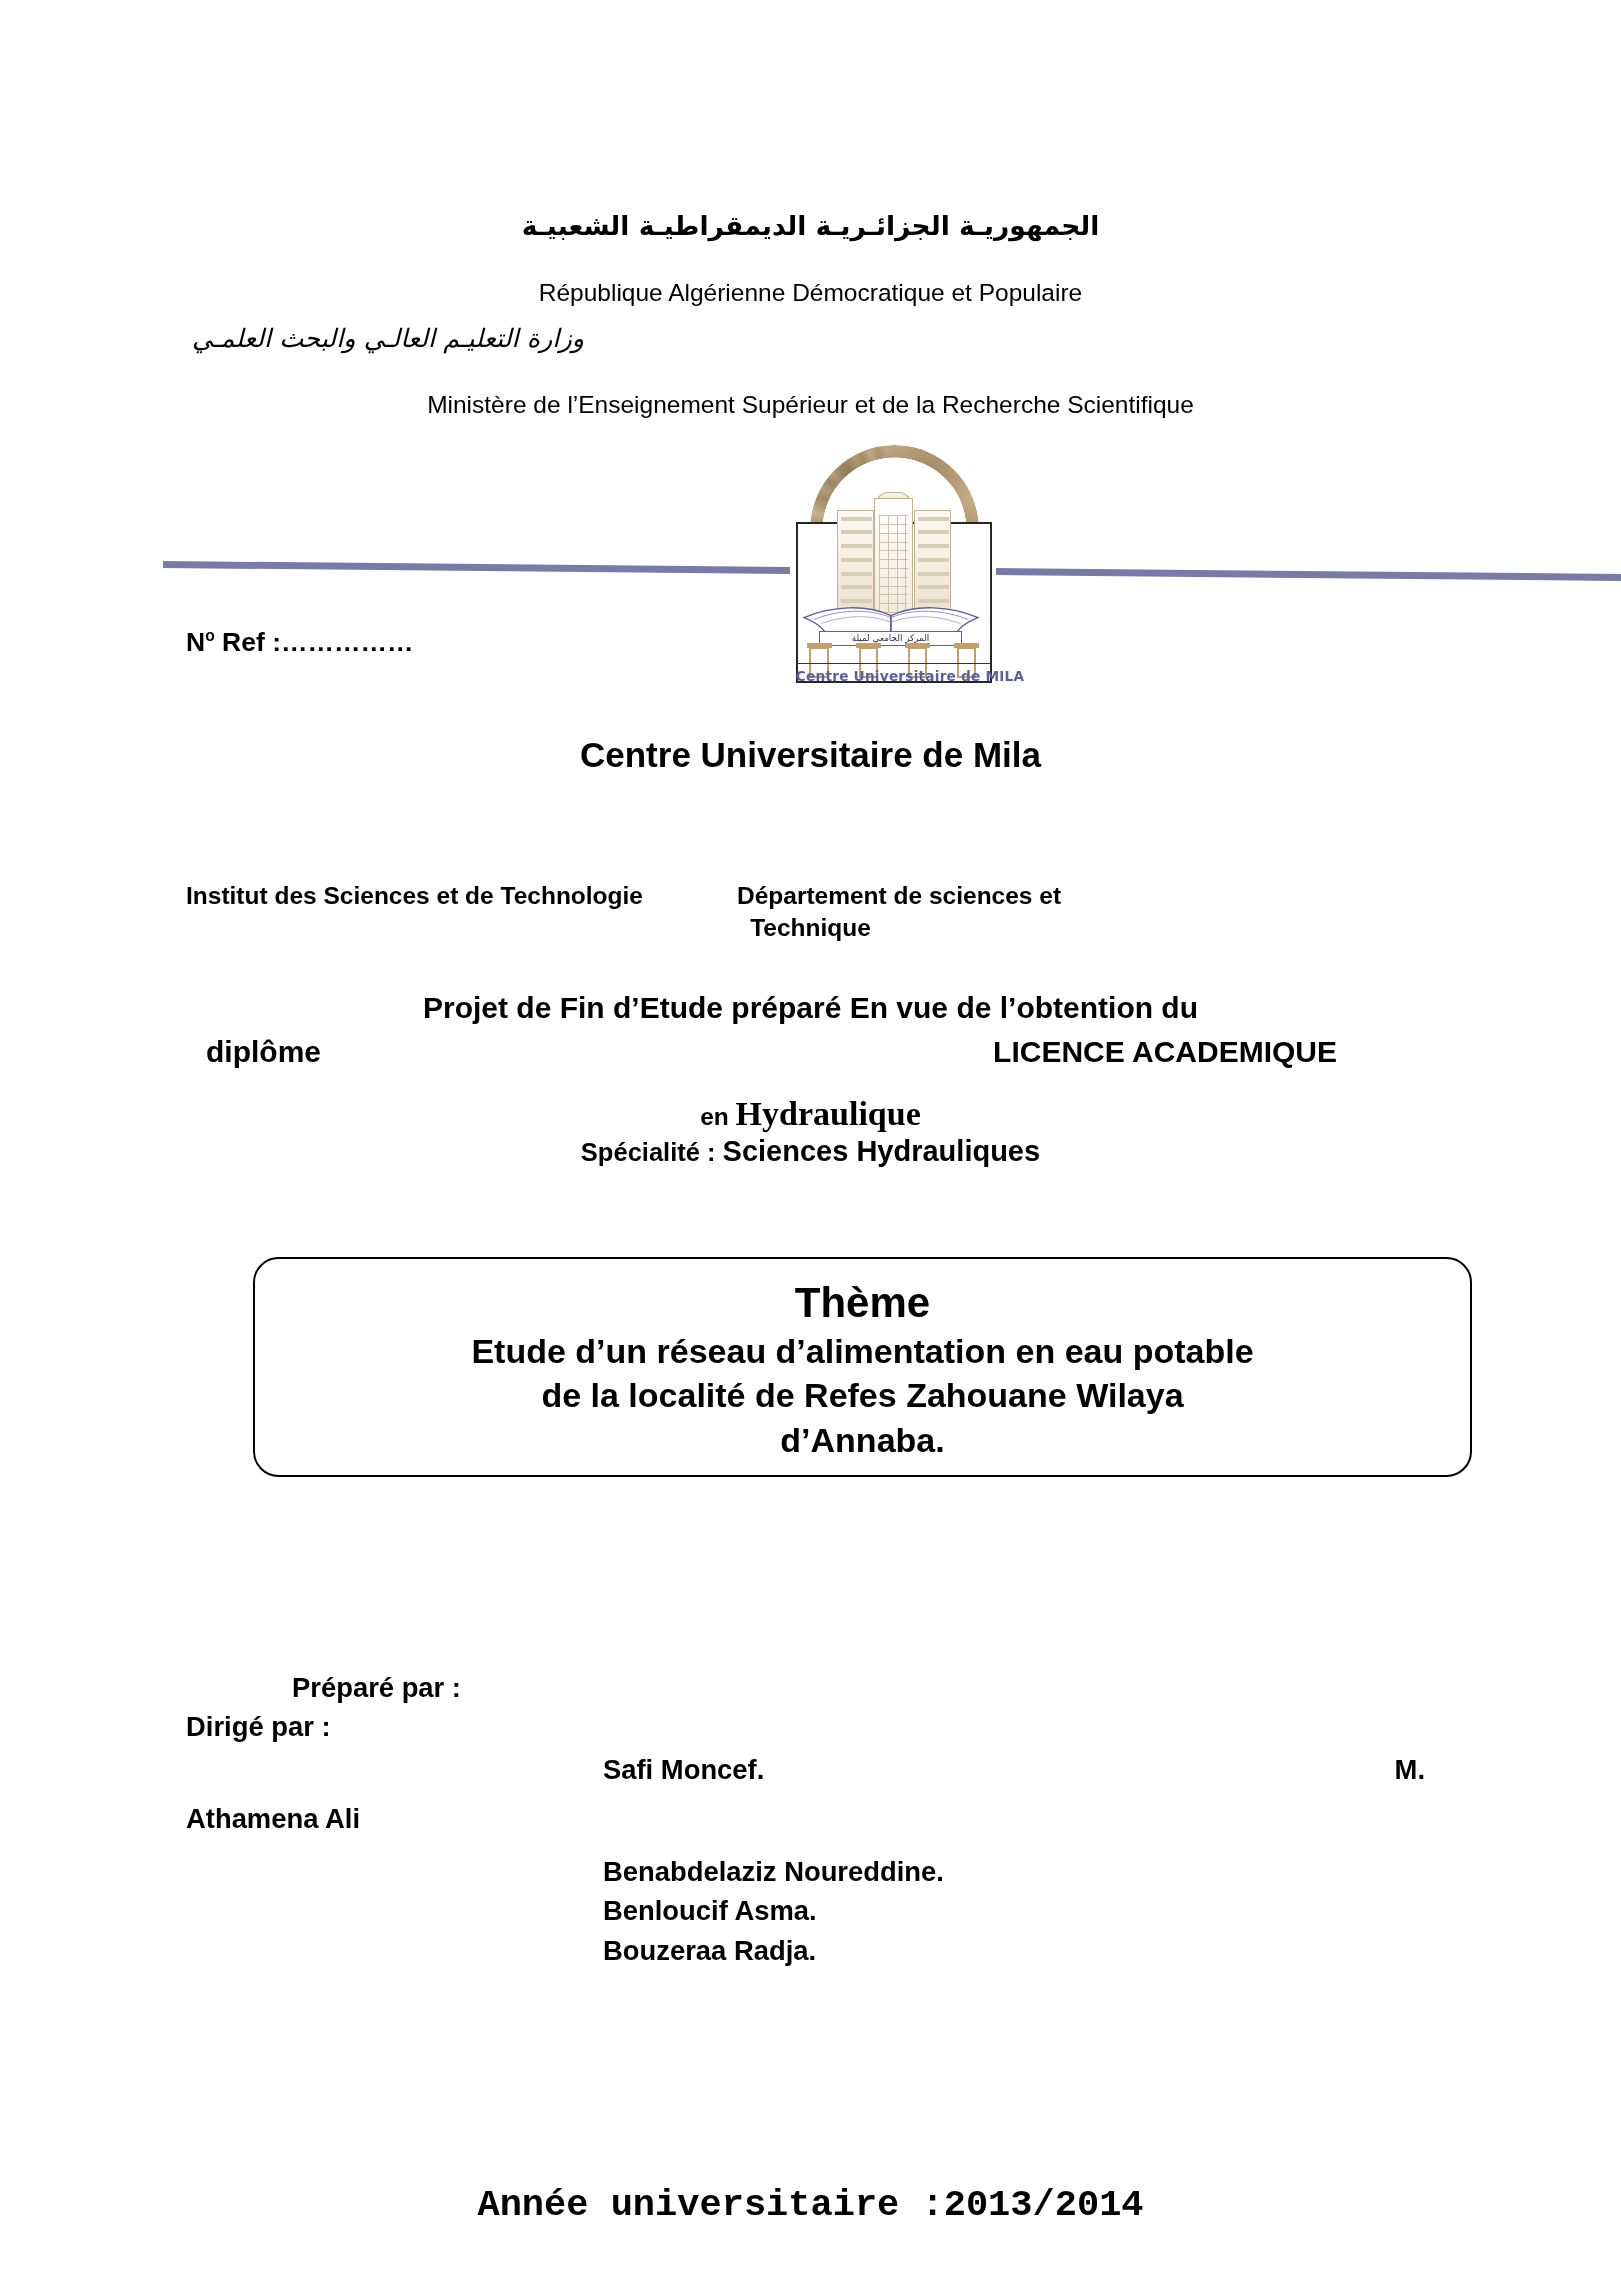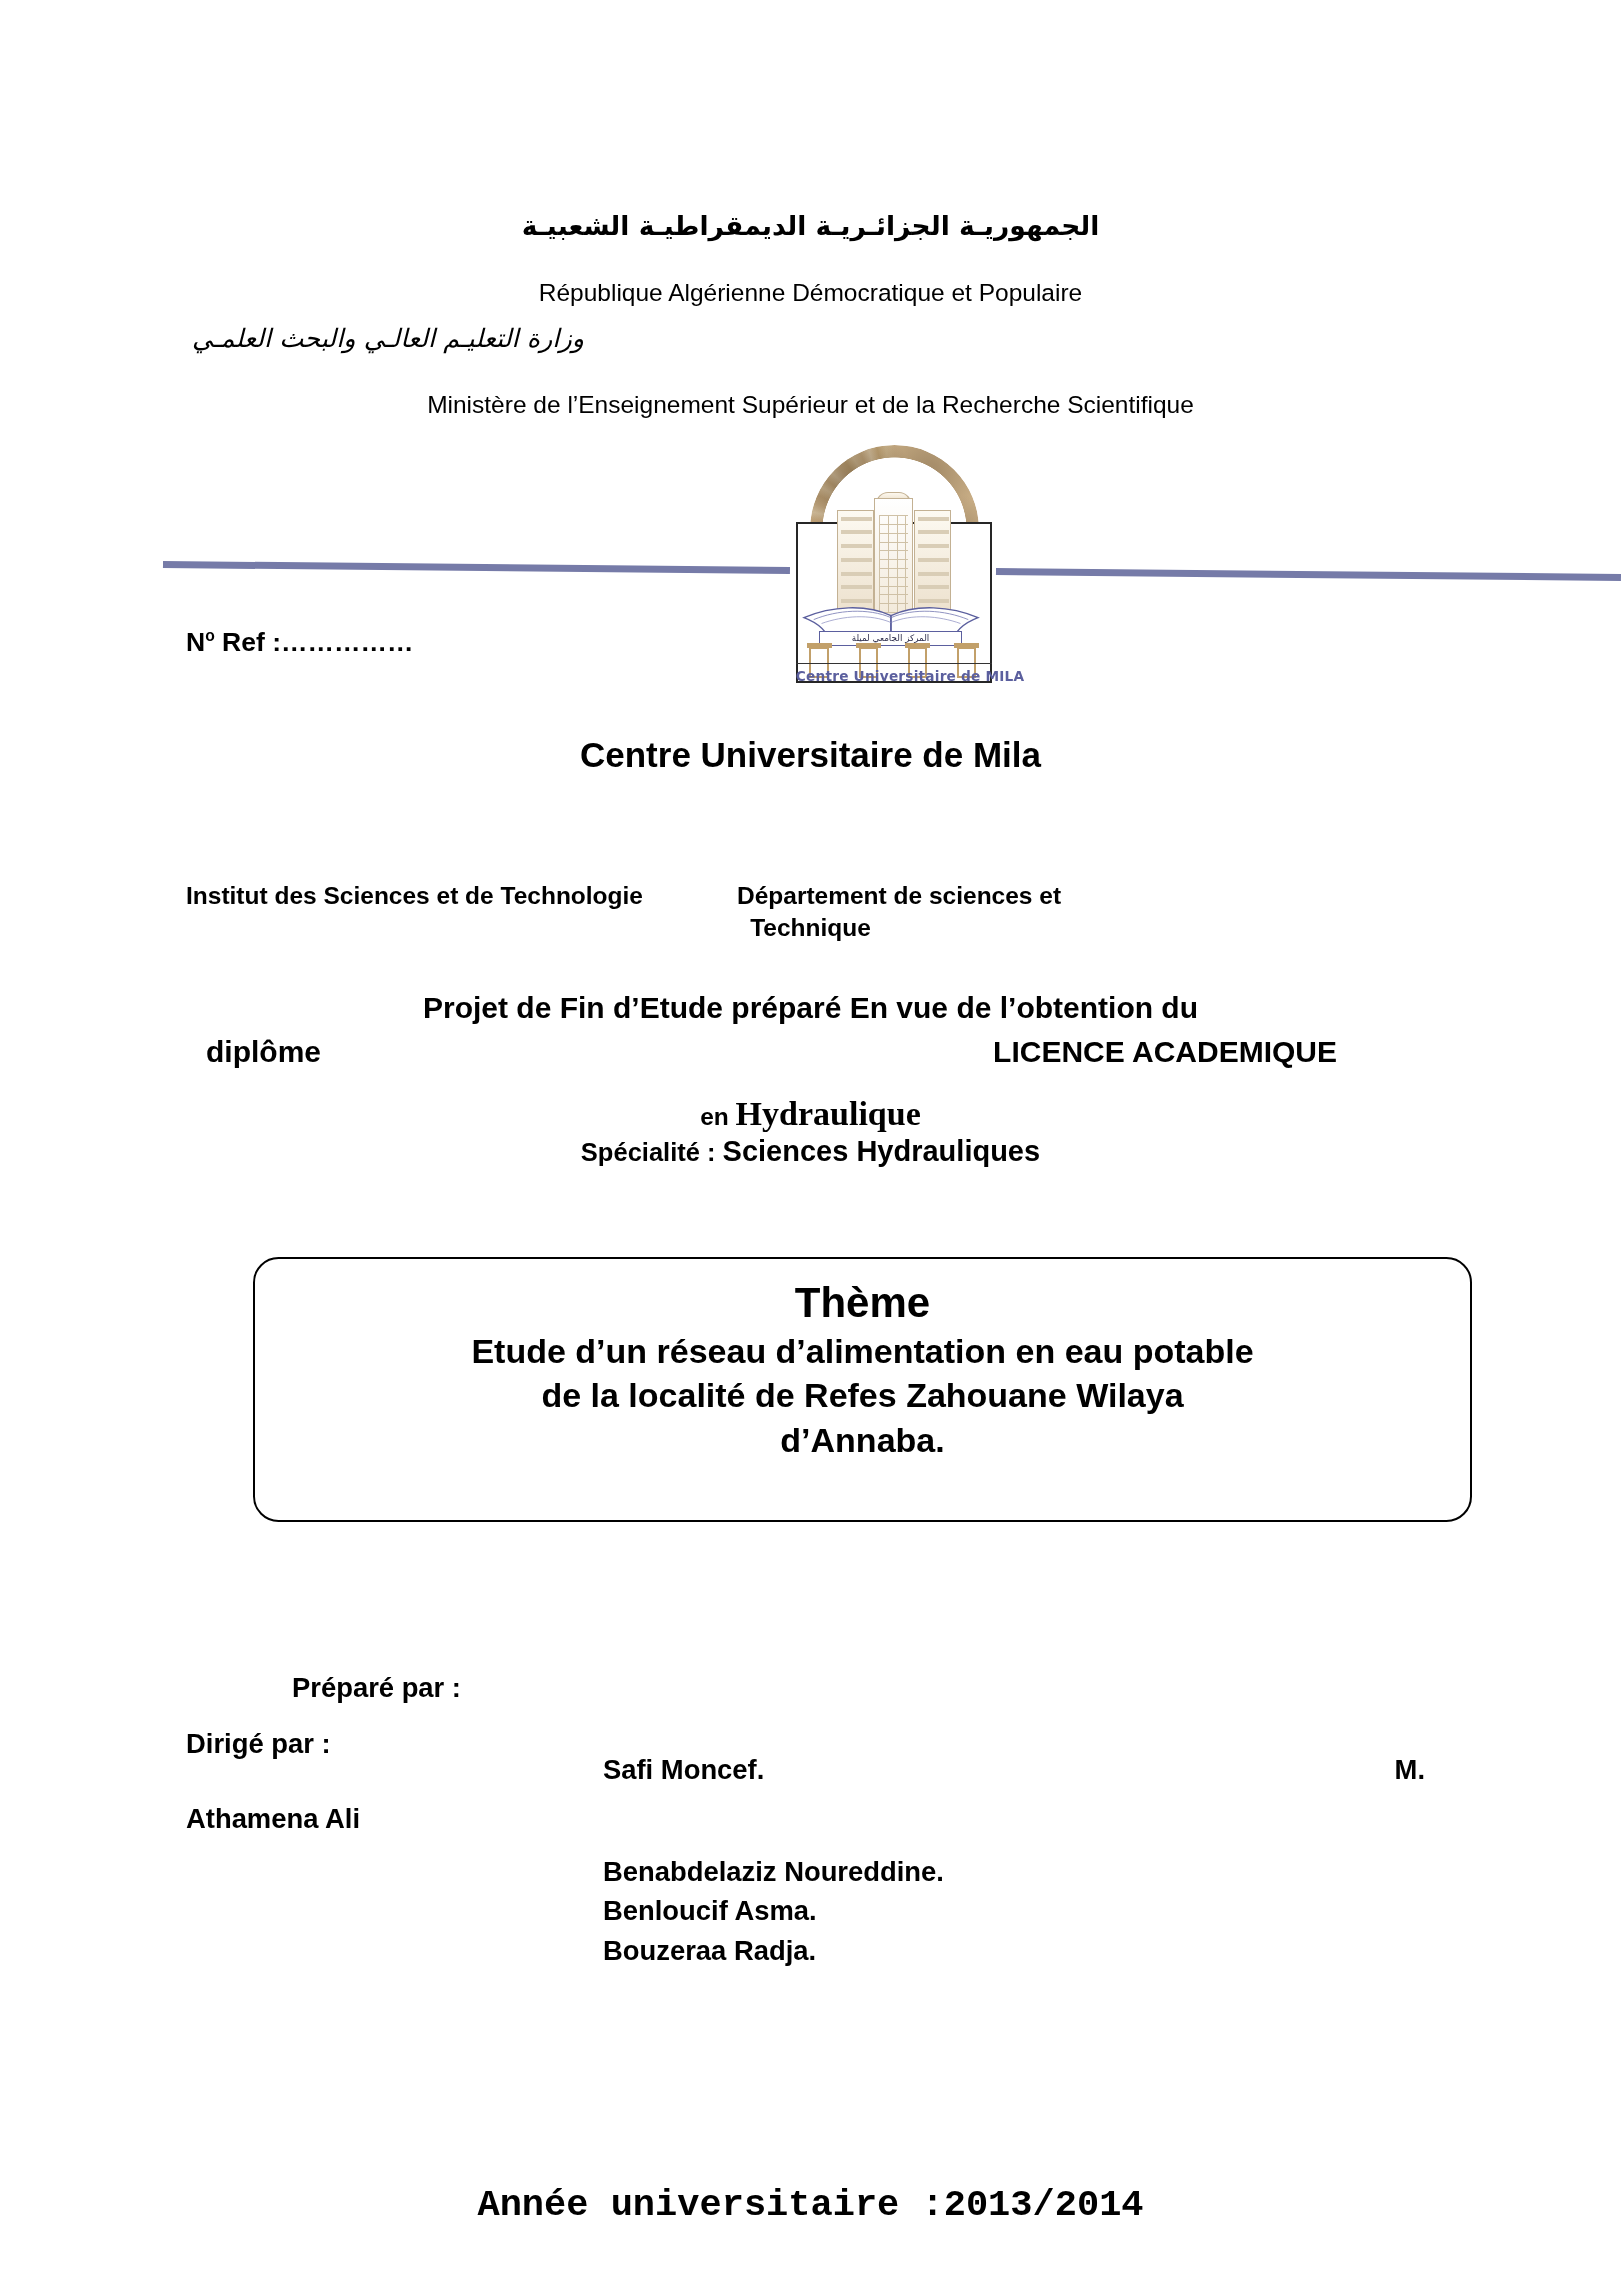--- a/index.html
+++ b/index.html
@@ -298,21 +298,21 @@
   }
   .spec .lbl { font-size: 25.5px; }
   .spec .val { font-size: 29px; }
 
   
   #theme-box {
     position: absolute;
     left: 253px;
     top: 1257px;
     width: 1219px;
-    height: 265px;
+    height: 220px;
     border: 2px solid #000000;
     border-radius: 25.5px;
     box-sizing: border-box;
     background: #ffffff;
   }
   #theme-box .thm-title {
     text-align: center;
     font-weight: bold;
     font-size: 42px;
     margin-top: 21.6px;
@@ -332,21 +332,20 @@
     left: 292px;
     top: 1672px;
     font-weight: bold;
     font-size: 27.4px;
   }
   .dir-lbl {
     left: 186px;
     top: 1711px;
     font-weight: bold;
     font-size: 27.4px;
-    margin-top: 17px;
   }
   .row-safi {
     left: 186px;
     right: 196px;
     top: 1754px;
     font-weight: bold;
     font-size: 27.4px;
     display: flex;
     justify-content: space-between;
   }

